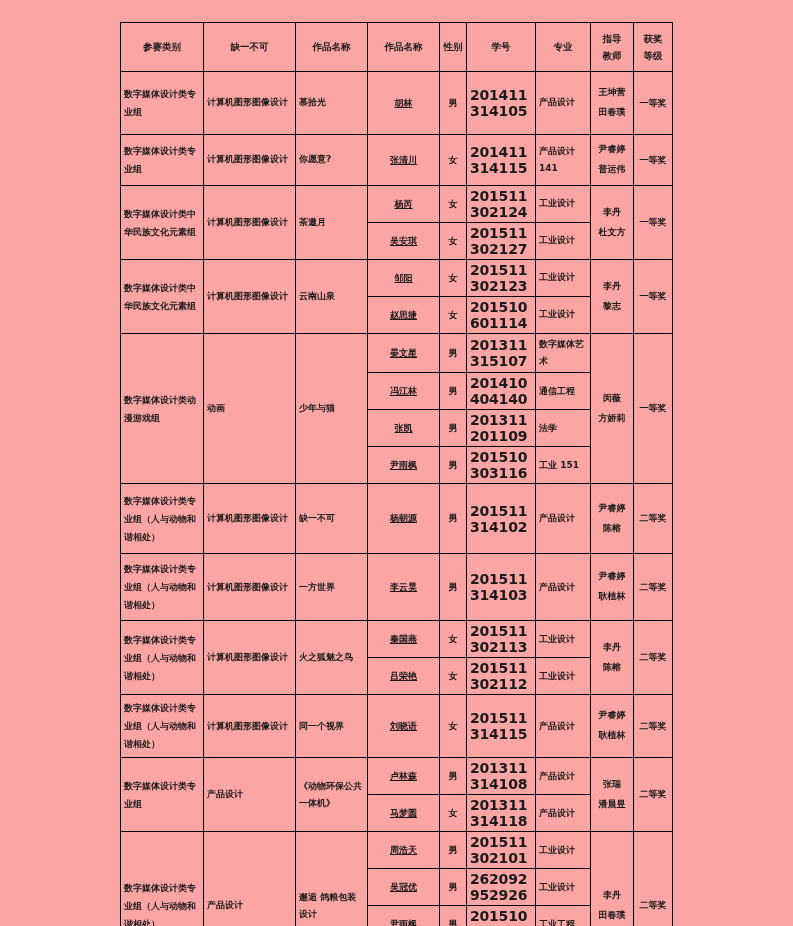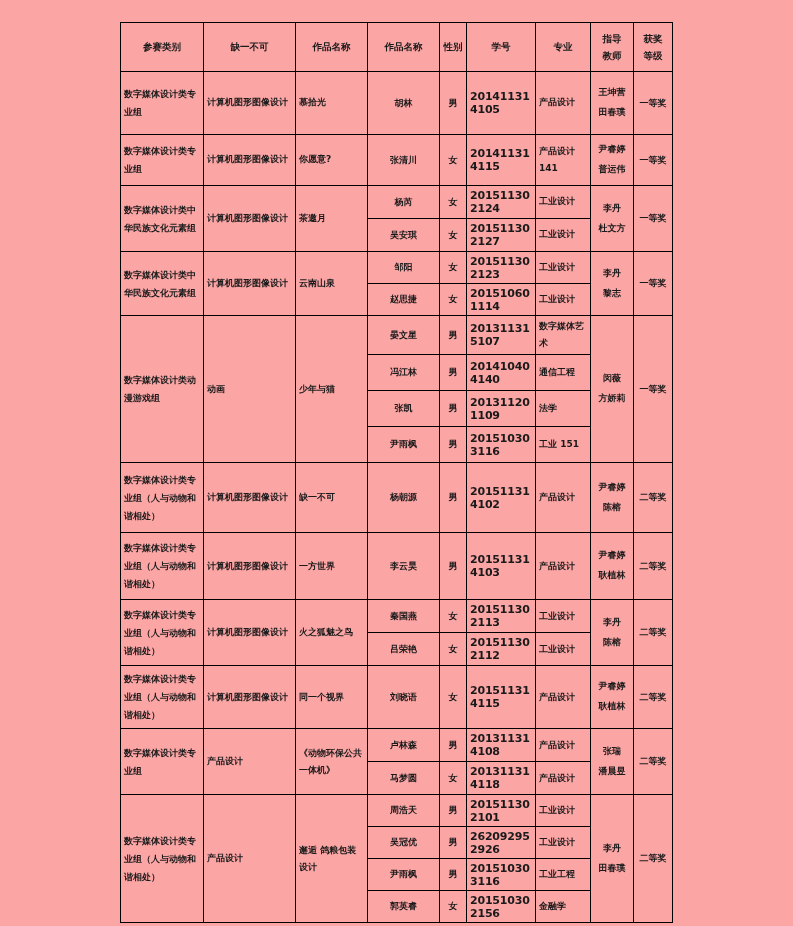--- a/index.html
+++ b/index.html
@@ -37,23 +37,23 @@
   table.awards thead th {
     height: 44px;
     text-align: center;
     font-size: 9.5px;
     white-space: pre-line;
     line-height: 1.8;
   }
   td.cat   { text-align: left;  line-height: 2.0; }
   td.sub   { text-align: left;  line-height: 1.9; }
   td.work  { text-align: left;  line-height: 1.9; }
-  td.mname { text-align: center; }
+  td.mname { text-align: center; text-decoration: underline; }
   td.sex   { text-align: center; }
-  td.sid   { text-align: left; font-size: 11px; letter-spacing: -0.2px; }
+  td.sid   { text-align: left; font-size: 14px; letter-spacing: -0.2px; }
   td.major { text-align: left; white-space: pre-line; line-height: 1.9; }
   td.adv   { text-align: center; white-space: pre-line; line-height: 2.2; }
   td.award { text-align: center; }
 </style>
 </head>
 <body>
 
 <div class="page">
   <table class="awards">
     <colgroup>

